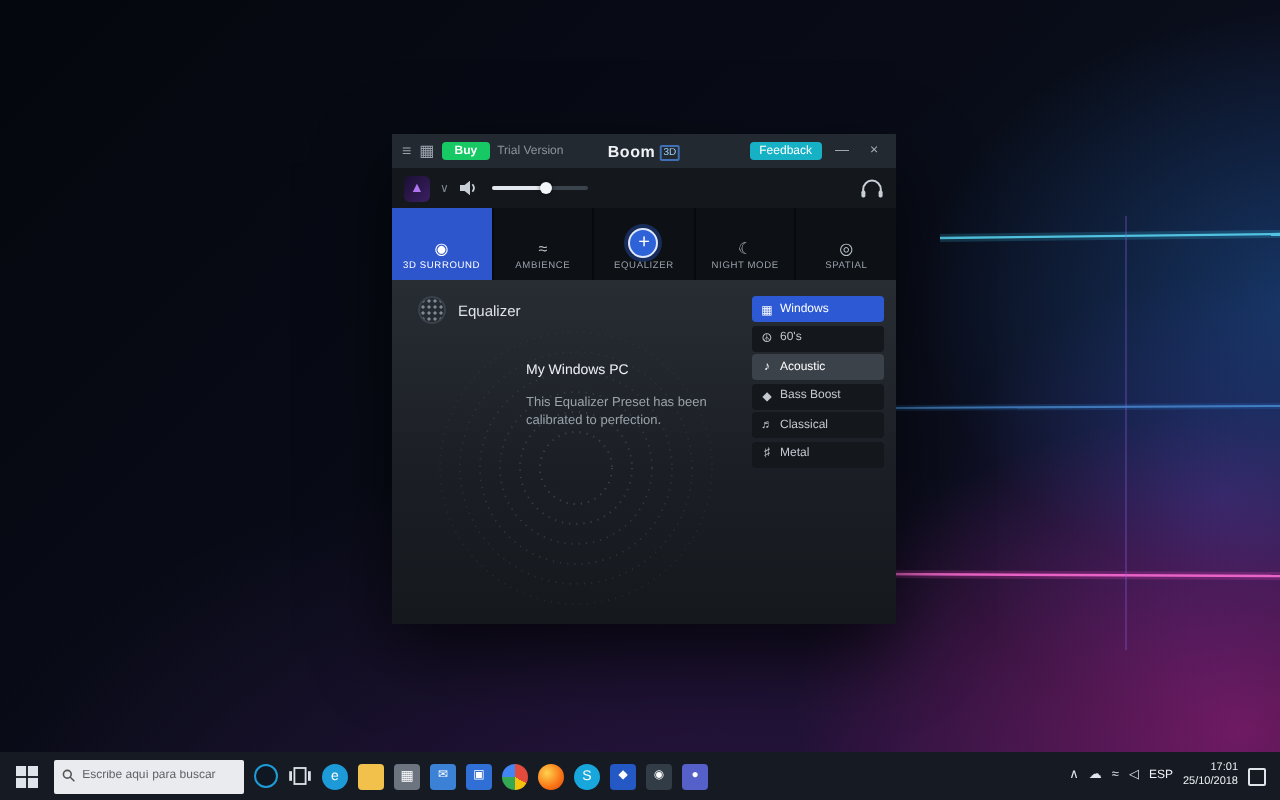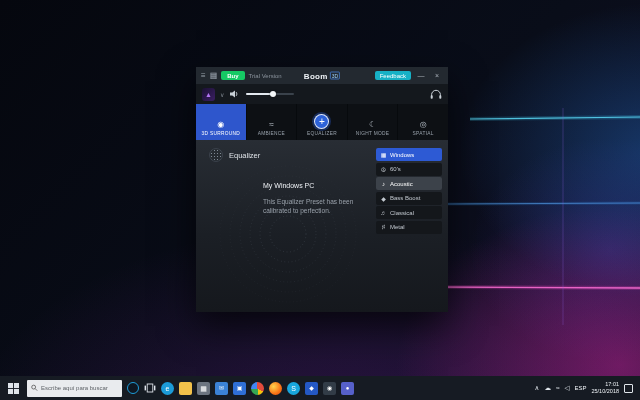--- a/index.html
+++ b/index.html
@@ -21,21 +21,21 @@
   
   .appwin {
     position:absolute; left:196px; top:67px; width:252px; height:245px;
     background:#14181d; box-shadow:0 14px 34px rgba(0,0,0,.65);
     display:flex; flex-direction:column; font-family:"Liberation Sans",sans-serif;
   }
   .titlebar { height:17px; background:#232930; display:flex; align-items:center; gap:4px; padding:0 5px; position:relative; flex:none; }
   .tb-ico { color:#9aa3ad; font-size:8px; line-height:1; cursor:default; }
   .buy-btn { background:#16c964; color:#fff; font-size:6px; padding:1.5px 6px; border-radius:2px; font-weight:bold; }
   .trial { color:#8a939c; font-size:6px; }
-  .brandwrap { position:absolute; left:50%; top:50%; transform:translate(-50%,-50%); display:flex; align-items:flex-start; gap:2px; pointer-events:none; }
+  .brandwrap { position:absolute; left:50%; top:50%; transform:translate(-50%,-50%); display:flex; align-items:flex-end; gap:2px; pointer-events:none; }
   .brand { color:#eef2f6; font-size:8px; font-weight:bold; letter-spacing:.3px; }
   .brand-badge { color:#9fd4ff; border:1px solid #3f6fb5; border-radius:1px; font-size:5px; padding:0 1px; line-height:6px; }
   .fb-btn { background:#17b1c6; color:#fff; font-size:6px; padding:1.5px 5px; border-radius:2px; margin-left:auto; }
   .winctl { color:#aab2ba; font-size:7px; width:12px; text-align:center; }
 
   .volrow { height:20px; background:#14181d; display:flex; align-items:center; gap:5px; padding:0 6px; flex:none; }
   .boomlogo { width:13px; height:13px; border-radius:3px; background:linear-gradient(135deg,#1b1033,#3b1f63); color:#b275f2; font-size:7px; display:flex; align-items:center; justify-content:center; }
   .caret { color:#7d858e; font-size:6px; }
   .slider { position:relative; width:48px; height:10px; margin-left:2px; }
   .slider .track { position:absolute; left:0; right:0; top:4.2px; height:1.6px; background:#3a424b; border-radius:1px; }

